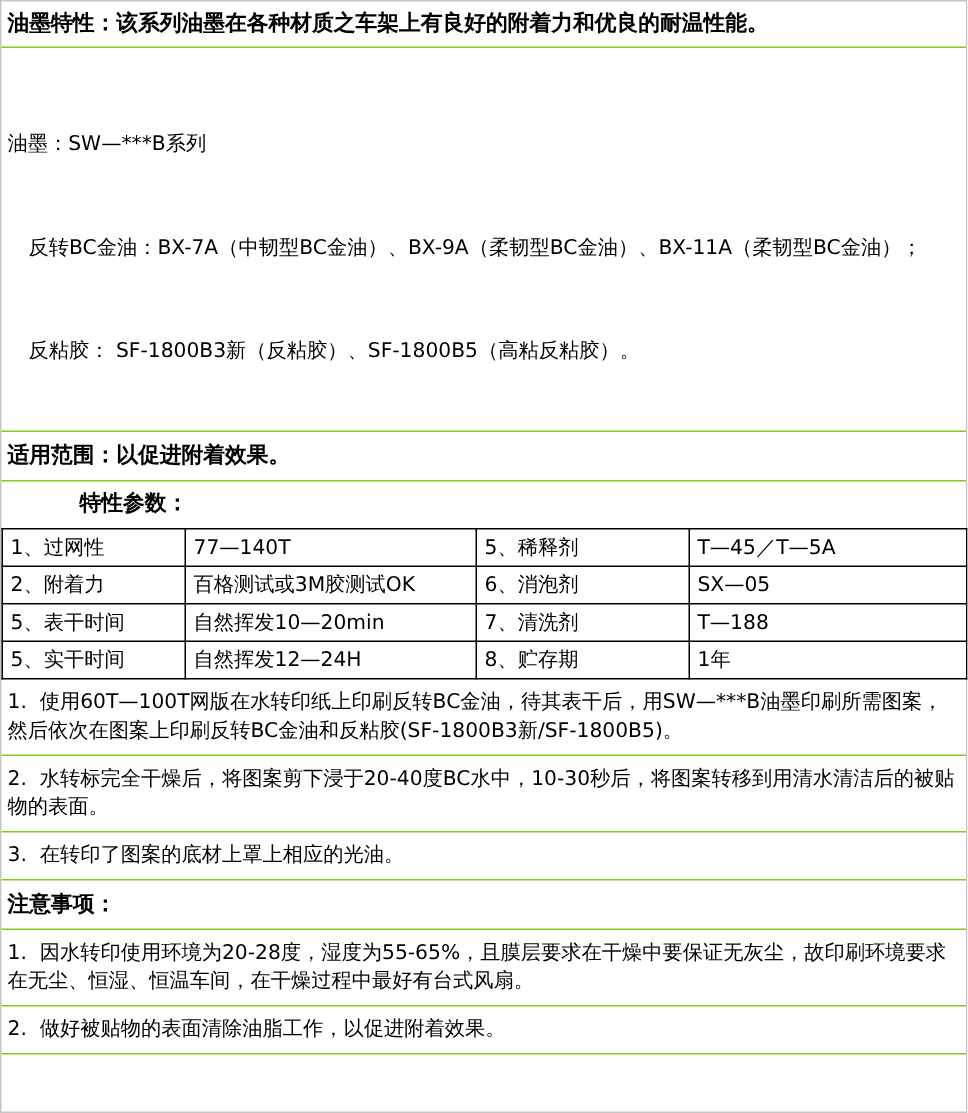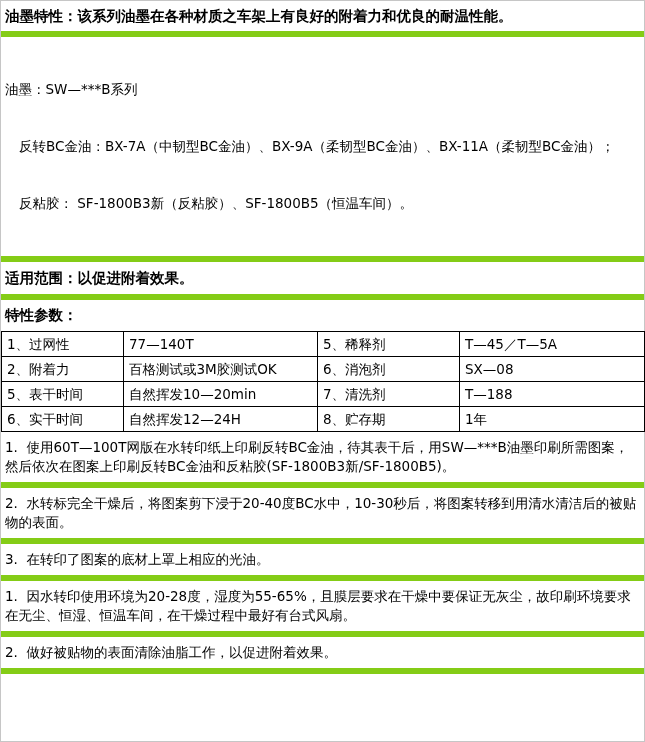--- a/index.html
+++ b/index.html
@@ -12,34 +12,35 @@
   .page {
     width: 645px;
     min-height: 742px;
     box-sizing: border-box;
     border: 1px solid #c6c6c6;
     background: #ffffff;
   }
   .row {
     box-sizing: border-box;
     padding: 5px 4px;
-    border-bottom: 6px solid #84cc16;
+    border-bottom: 1px solid #84cc16;
     font-size: 13.5px;
     line-height: 1.4;
     white-space: pre-wrap;
   }
   .bold-row, .section-title { font-weight: bold; font-size: 14.5px; }
   .section-title { padding-top: 6px; padding-bottom: 6px; }
-  .ink-block div { line-height: 1.42; }
+  .ink-block div { line-height: 1.42; margin-top: 12px; }
   .indent { padding-left: 14px; }
   .params-title-row {
     border-bottom: none;
     font-weight: bold;
     font-size: 14.5px;
     padding: 5px 4px 6px 4px;
+    margin-left: 48px;
   }
   table.params {
     width: 100%;
     border-collapse: collapse;
     table-layout: fixed;
   }
   table.params td {
     border: 1px solid #000000;
     padding: 3px 5px;
     font-size: 13.5px;
@@ -52,21 +53,21 @@
 </head>
 <body>
 
 <div class="page">
 
   <div class="row bold-row">油墨特性：该系列油墨在各种材质之车架上有良好的附着力和优良的耐温性能。</div>
 
   <div class="row ink-block">
     <div>油墨：SW—***B系列</div>
     <div class="indent">反转BC金油：BX-7A（中韧型BC金油）、BX-9A（柔韧型BC金油）、BX-11A（柔韧型BC金油）；</div>
-    <div class="indent">反粘胶： SF-1800B3新（反粘胶）、SF-1800B5（恒温车间）。</div>
+    <div class="indent">反粘胶： SF-1800B3新（反粘胶）、SF-1800B5（高粘反粘胶）。</div>
   </div>
 
   <div class="row section-title">适用范围：以促进附着效果。</div>
 
   <div class="row params-title-row">特性参数：</div>
 
   <table class="params">
     <colgroup>
       <col style="width:122px">
         <col style="width:194px">
@@ -77,37 +78,38 @@
       <tr>
         <td>1、过网性</td>
         <td>77—140T</td>
         <td>5、稀释剂</td>
         <td>T—45／T—5A</td>
       </tr>
       <tr>
         <td>2、附着力</td>
         <td>百格测试或3M胶测试OK</td>
         <td>6、消泡剂</td>
-        <td>SX—08</td>
+        <td>SX—05</td>
       </tr>
       <tr>
         <td>5、表干时间</td>
         <td>自然挥发10—20min</td>
         <td>7、清洗剂</td>
         <td>T—188</td>
       </tr>
       <tr>
-        <td>6、实干时间</td>
+        <td>5、实干时间</td>
         <td>自然挥发12—24H</td>
         <td>8、贮存期</td>
         <td>1年</td>
       </tr>
     </tbody>
   </table>
 
   <div class="row usage-item">1.  使用60T—100T网版在水转印纸上印刷反转BC金油，待其表干后，用SW—***B油墨印刷所需图案，然后依次在图案上印刷反转BC金油和反粘胶(SF-1800B3新/SF-1800B5)。</div>
   <div class="row usage-item">2.  水转标完全干燥后，将图案剪下浸于20-40度BC水中，10-30秒后，将图案转移到用清水清洁后的被贴物的表面。</div>
   <div class="row usage-item">3.  在转印了图案的底材上罩上相应的光油。</div>
 
+  <div class="row section-title">注意事项：</div>
   <div class="row note-item">1.  因水转印使用环境为20-28度，湿度为55-65%，且膜层要求在干燥中要保证无灰尘，故印刷环境要求在无尘、恒湿、恒温车间，在干燥过程中最好有台式风扇。</div>
   <div class="row note-item">2.  做好被贴物的表面清除油脂工作，以促进附着效果。</div>
 
 </div>
 
 </body></html>

